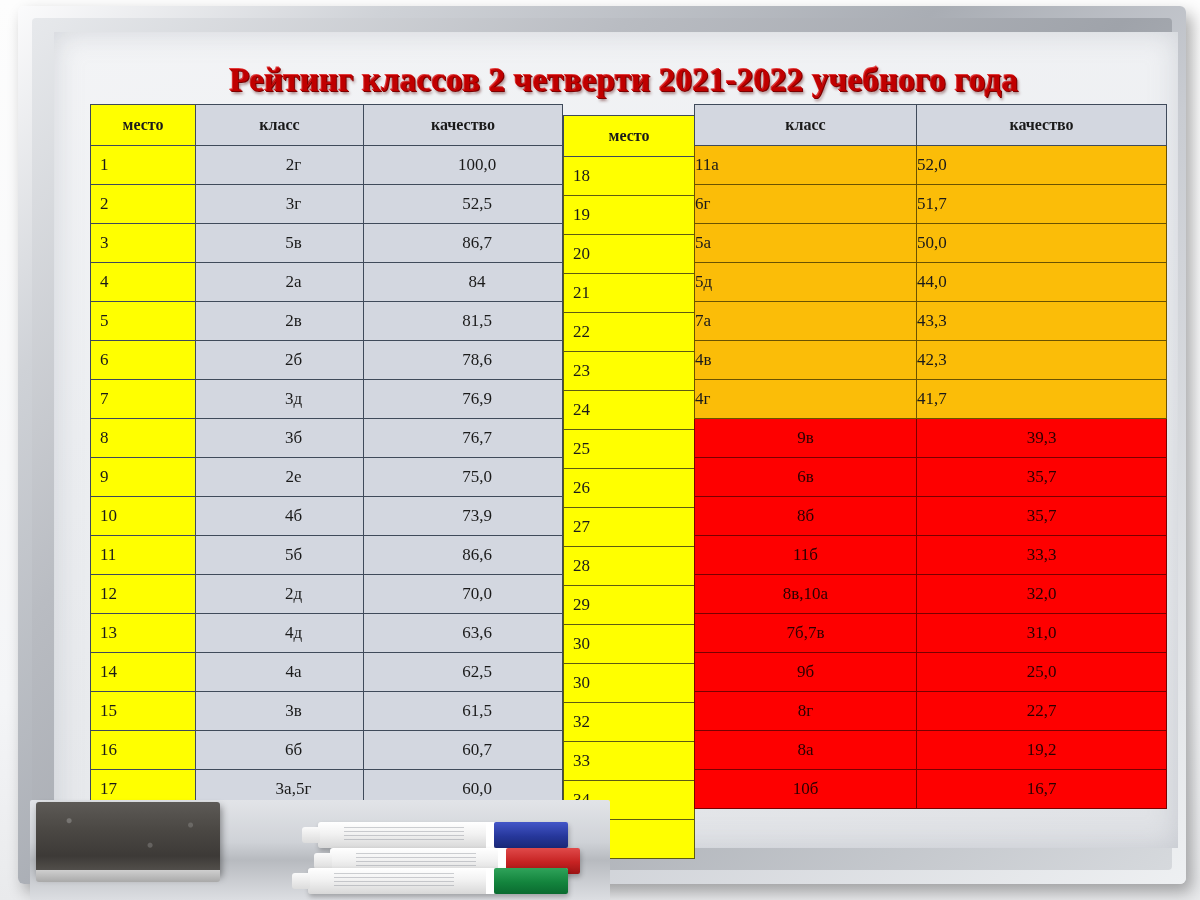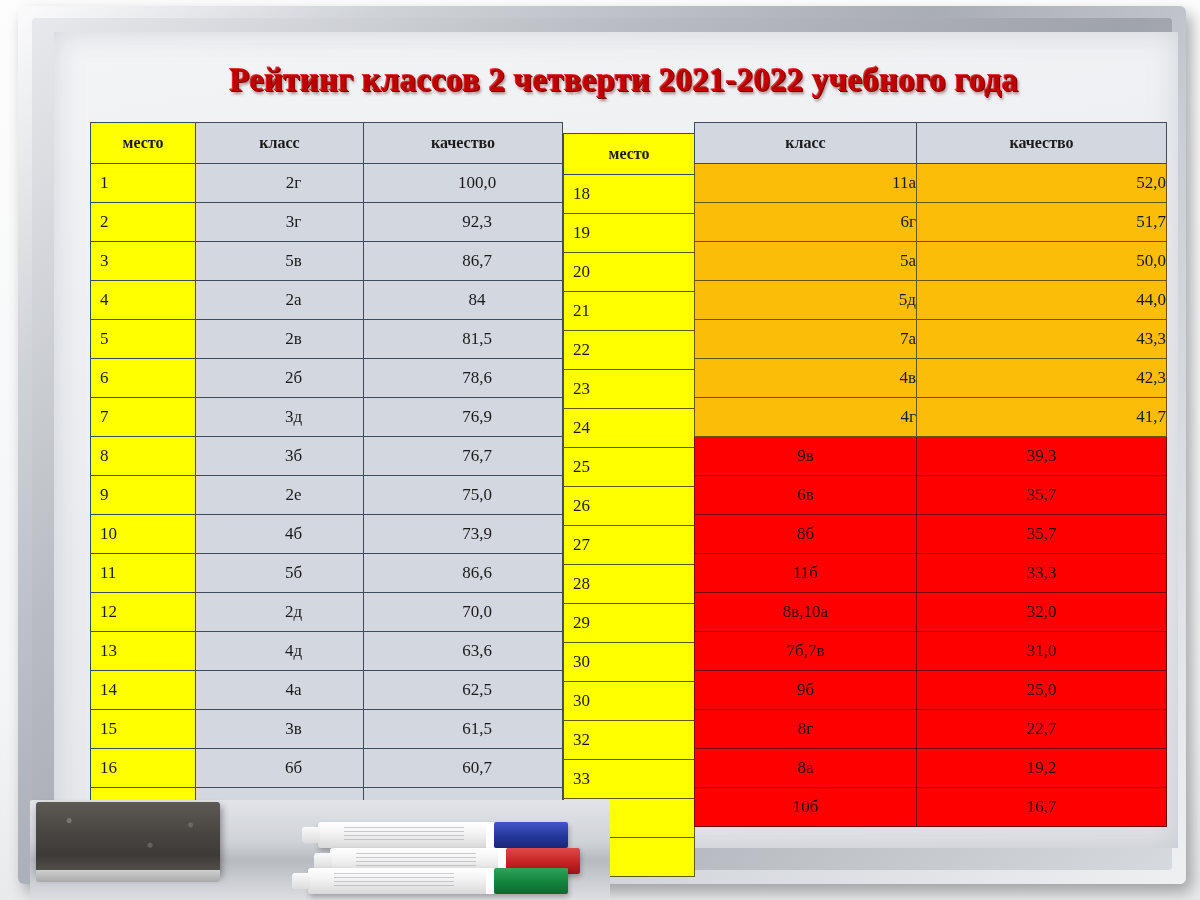--- a/index.html
+++ b/index.html
@@ -39,21 +39,21 @@
   #title{
     position:absolute;left:8px;top:30px;width:1124px;text-align:center;
     font-family:"Liberation Serif", serif;
     font-weight:bold;font-size:33px;letter-spacing:.2px;
     color:#c00000;
     text-shadow:1px 1px 0 #7d0000, 2px 3px 3px rgba(80,0,0,.45), -1px -1px 0 #e23b3b;
     white-space:nowrap;
   }
 
   
-  #tables{position:absolute;left:36px;top:90px;width:908px;height:686px;}
+  #tables{position:absolute;left:36px;top:72px;width:908px;height:686px;}
 
   table{border-collapse:collapse;table-layout:fixed;}
   td,th{
     border:1px solid #3f4a5a;
     font-family:"Liberation Serif", serif;
     font-size:16px;color:#1a1a1a;
     padding:0;height:38px;
     overflow:hidden;white-space:nowrap;
   }
 
@@ -73,21 +73,21 @@
   #tbl-right-data col.c-qual{width:250px;}
 
   .hdr{
     font-weight:bold;text-align:center;font-size:16px;height:40px;
   }
   .hdr-yellow{background:#ffff00;}
   .hdr-grey{background:#d3d7e0;margin-top:40px;}
 
   .cell-place{background:#ffff00;text-align:left;padding-left:9px;font-size:17px;}
   .cell-grey{background:#d3d7e0;text-align:center;font-size:17px;padding-left:28px;}
-  .cell-orange{background:#fbbd08;text-align:right;font-size:17px;border-color:#6b5200;}
+  .cell-orange{background:#fbbd08;text-align:left;font-size:17px;border-color:#6b5200;}
   .cell-red{background:#fe0000;text-align:center;font-size:17px;color:#2a0000;border-color:#7a0000;}
   .cell-place.empty{color:transparent;}
 
   
   #tbl-right-place td{border-color:#5d5b12;}
 
   
   #tray{
     position:absolute;left:30px;top:800px;width:580px;height:100px;
     background:linear-gradient(180deg,#e2e4e8 0%,#cfd2d7 42%,#b7babf 60%,#dcdee2 100%);
@@ -156,21 +156,21 @@
           </thead>
           <tbody id="left-body">
               <tr>
                 <td class="cell-place">1</td>
                 <td class="cell-grey">2г</td>
                 <td class="cell-grey">100,0</td>
               </tr>
               <tr>
                 <td class="cell-place">2</td>
                 <td class="cell-grey">3г</td>
-                <td class="cell-grey">92,3</td>
+                <td class="cell-grey">52,5</td>
               </tr>
               <tr>
                 <td class="cell-place">3</td>
                 <td class="cell-grey">5в</td>
                 <td class="cell-grey">86,7</td>
               </tr>
               <tr>
                 <td class="cell-place">4</td>
                 <td class="cell-grey">2а</td>
                 <td class="cell-grey">84</td>

